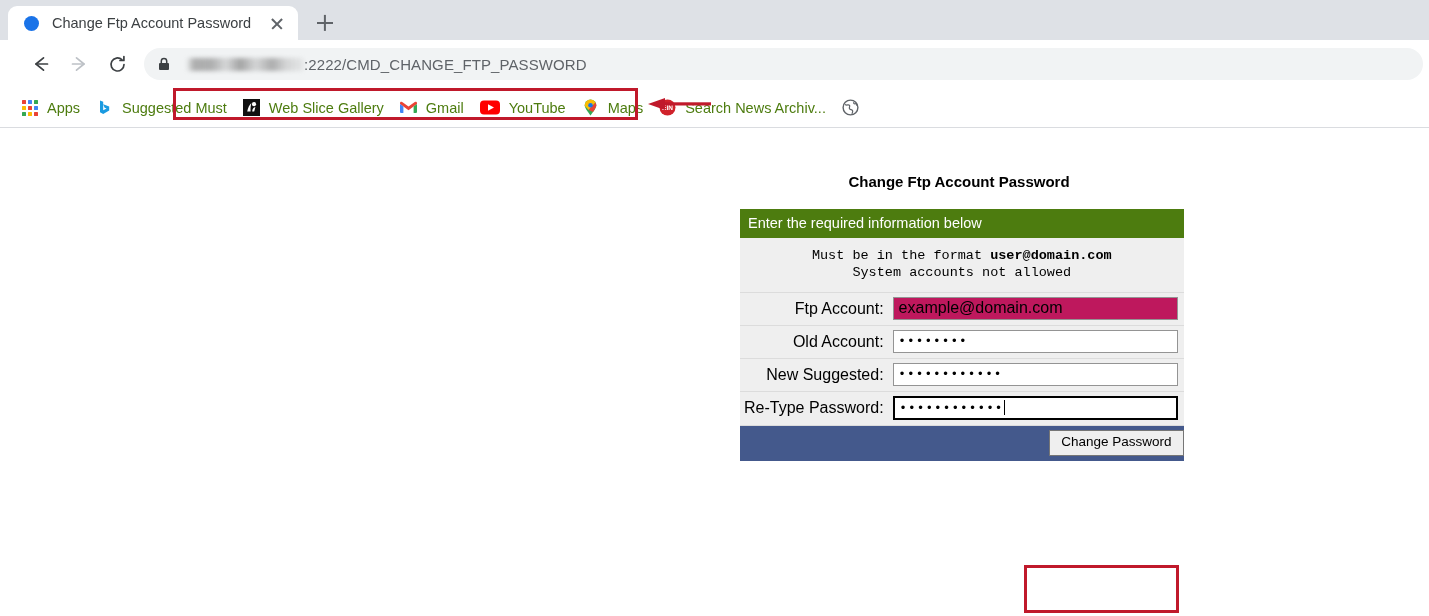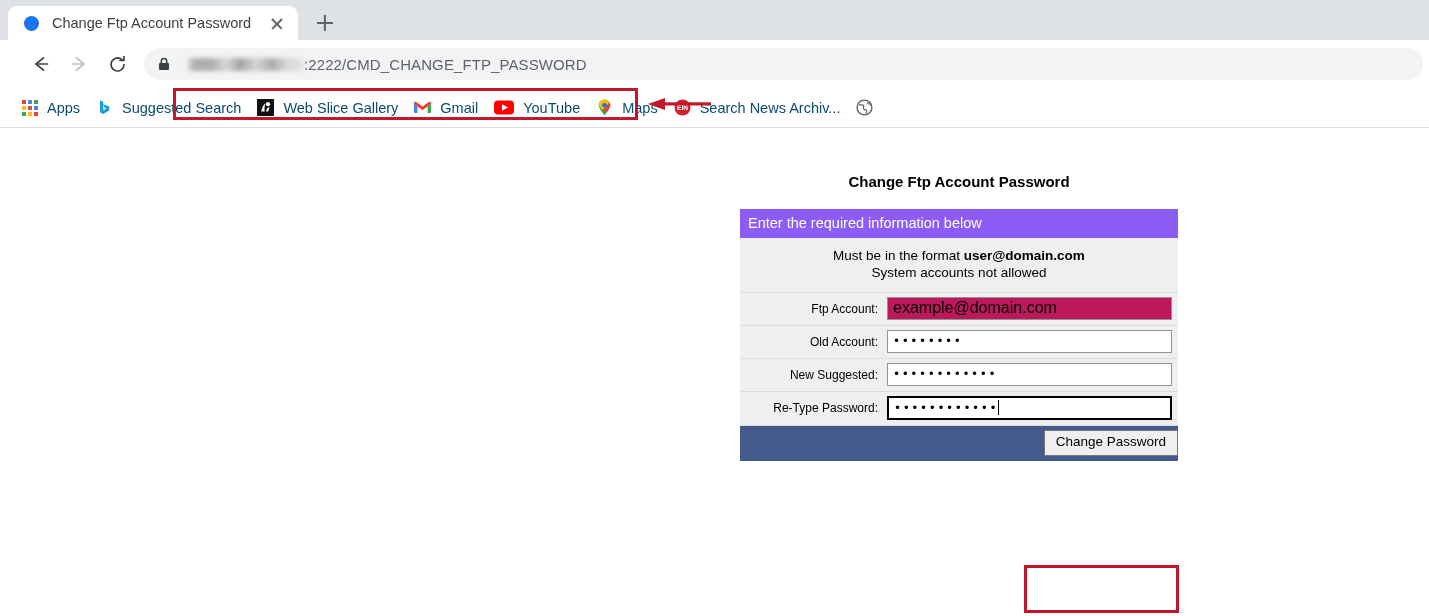--- a/index.html
+++ b/index.html
@@ -190,21 +190,21 @@
     display: flex;
     align-items: center;
     height: 28px;
     padding: 0 8px;
     border-radius: 4px;
     cursor: pointer;
     flex: 0 0 auto;
   }
   .bm-label {
     font-size: 14.5px;
-    color: #0c4a6e;
+    color: #4d7c0f;
     margin-left: 9px;
     white-space: nowrap;
   }
   .bm-ico { width: 17px; height: 17px; flex: 0 0 auto; display:block; }
 
   
   .apps-grid {
     width: 16px; height: 16px;
     display: grid;
     grid-template-columns: repeat(3, 4px);
@@ -231,43 +231,44 @@
     text-align: center;
     font-size: 15px;
     font-weight: bold;
     color: #000000;
     margin-bottom: 19px;
   }
 
   .panel { width: 438px; border-collapse: collapse; }
 
   .panel-head {
-    background: #8b5cf6;
+    background: #4d7c0f;
     color: #ffffff;
     font-size: 14.5px;
     padding: 6px 8px 7px 8px;
     text-align: left;
     font-weight: normal;
   }
 
   .panel-note {
     background: #efefef;
     text-align: center;
     font-size: 13.5px;
     color: #000000;
     padding: 9px 0 10px;
     line-height: 1.28;
     border-bottom: 1px solid #dcdcdc;
+    font-family: Liberation Mono, monospace;
   }
   .panel-note b { font-weight: bold; }
 
   .row-label {
     background: #efefef;
     text-align: right;
-    font-size: 12px;
+    font-size: 16px;
     color: #000000;
     padding: 6px 9px 6px 4px;
     width: 148px;
     white-space: nowrap;
     border-bottom: 1px solid #dcdcdc;
   }
 
   .row-field {
     background: #efefef;
     padding: 4px 6px 5px 0;
@@ -413,21 +414,21 @@
           <i style="background:#fbbc05"></i>
           <i style="background:#ea4335"></i>
       </span>
       <span class="bm-label">Apps</span>
     </div>
 
     <div class="bm">
       <svg class="bm-ico" viewBox="0 0 17 17">
         <path d="M4 1.5 L7.2 2.8 V11.3 L10.6 9.6 L8.6 8.8 L7.2 5.3 L13.2 7.6 V11.5 L7.2 15 L4 13.2 Z" fill="#1a9ae0"></path>
       </svg>
-      <span class="bm-label">Suggested Search</span>
+      <span class="bm-label">Suggested Must</span>
     </div>
 
     <div class="bm">
       <svg class="bm-ico" viewBox="0 0 17 17">
         <rect x="0" y="0" width="17" height="17" fill="#111111"></rect>
         <path d="M4.2 12.6 C5 8.5 6.6 5.6 8.4 4 C7.8 6.4 7.3 9 7.6 12.6 Z" fill="#ffffff"></path>
         <circle cx="11" cy="5.2" r="2.1" fill="#ffffff"></circle>
         <path d="M9.2 12.6 C9.4 10.2 10.3 8.6 12.4 8.1 C12 9.9 11.5 11.3 11.2 12.6 Z" fill="#ffffff"></path>
       </svg>
       <span class="bm-label">Web Slice Gallery</span>

